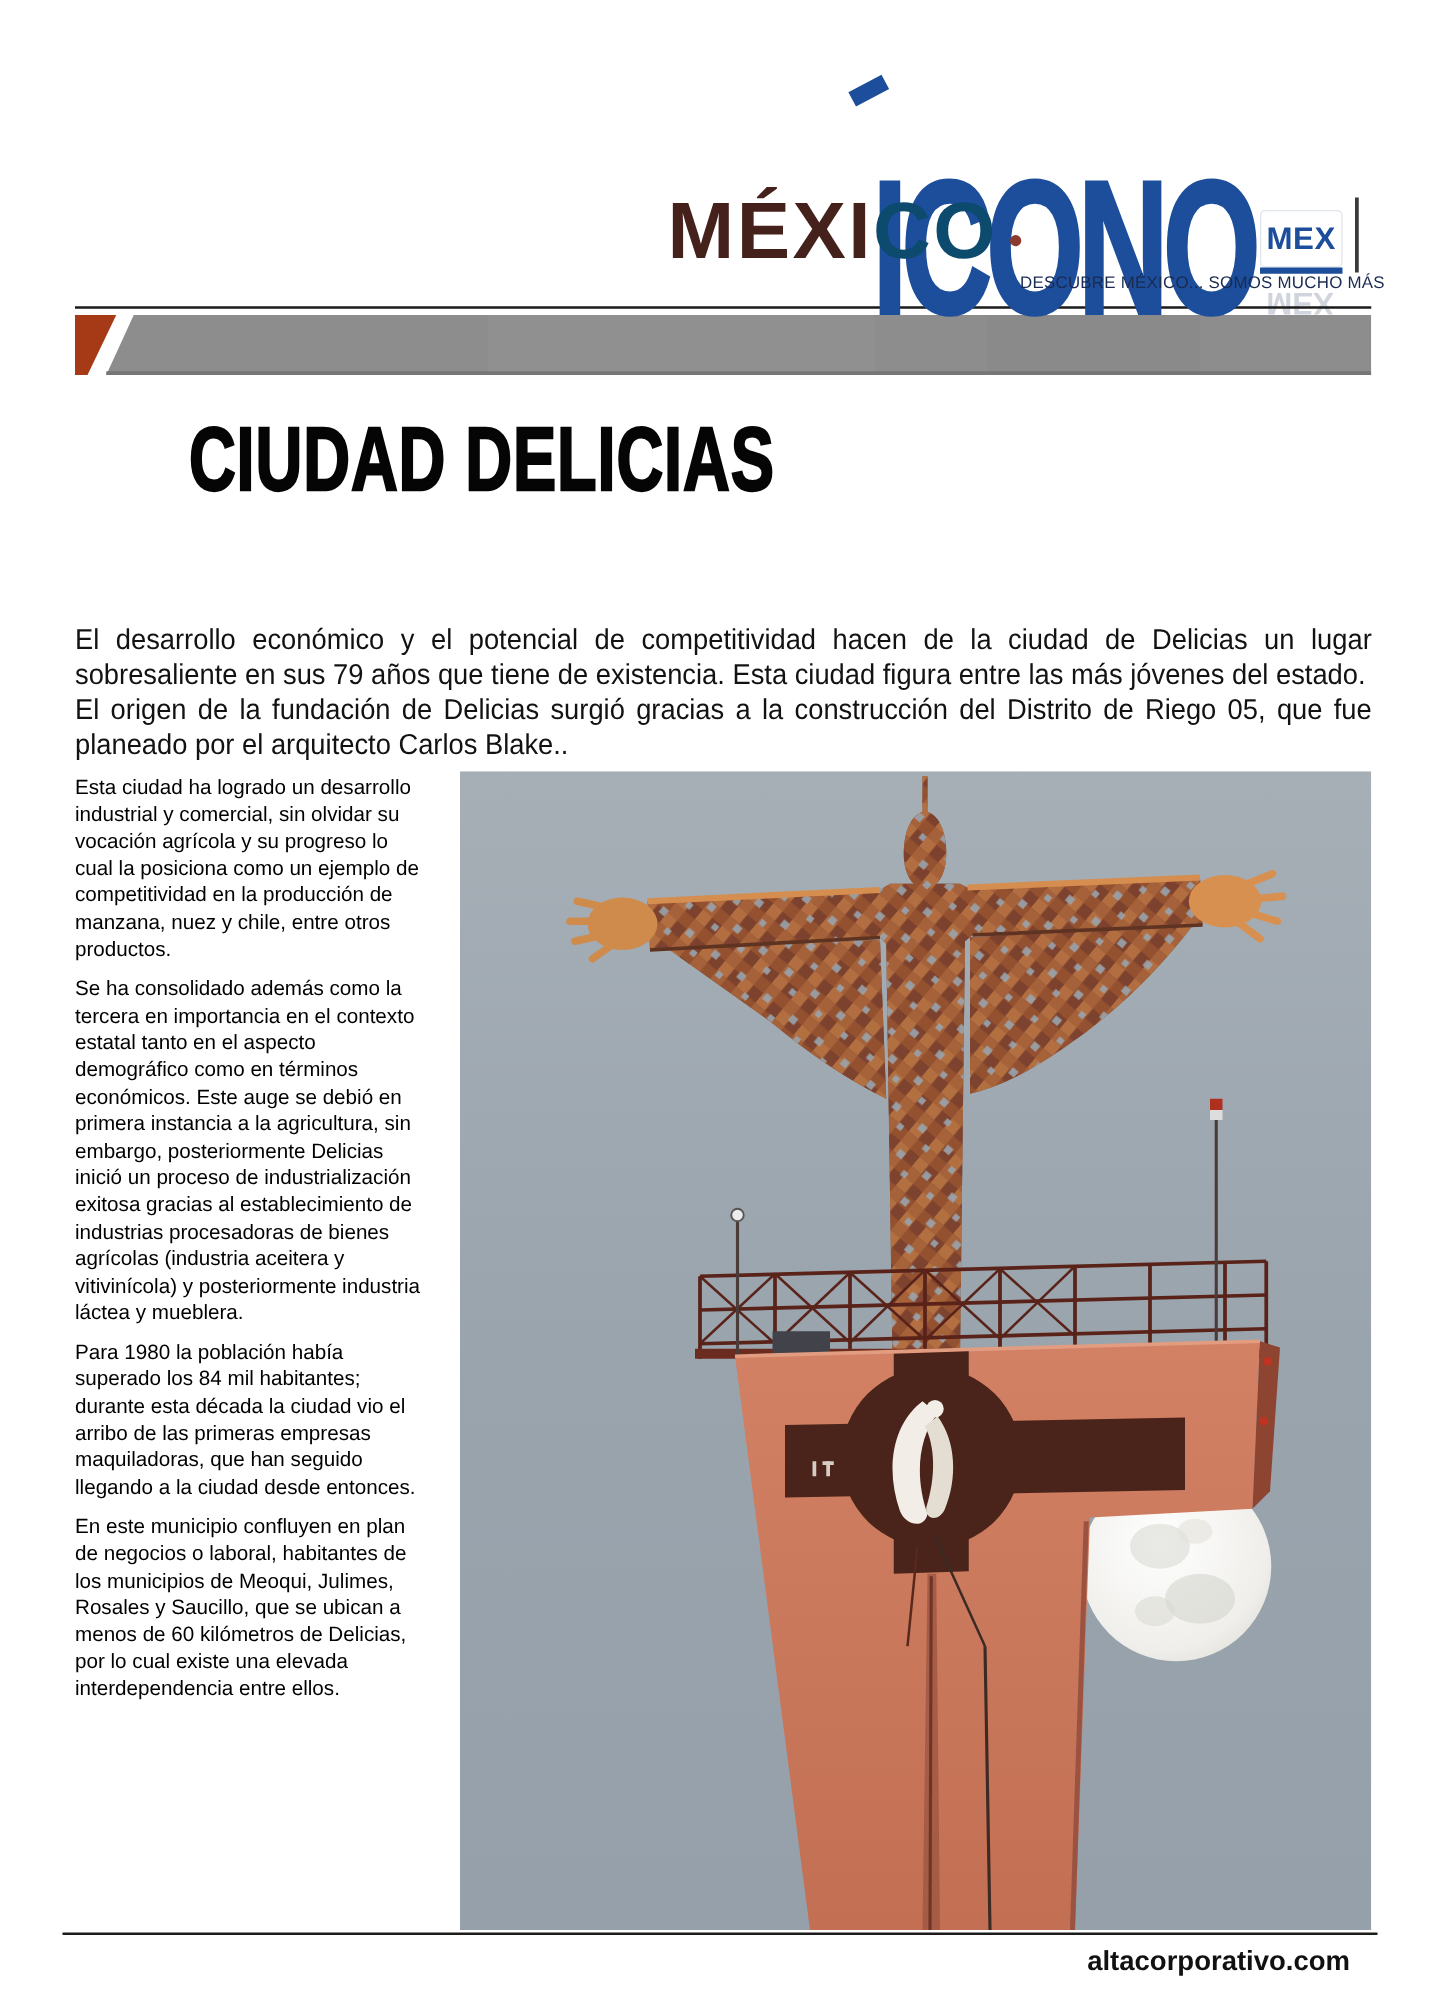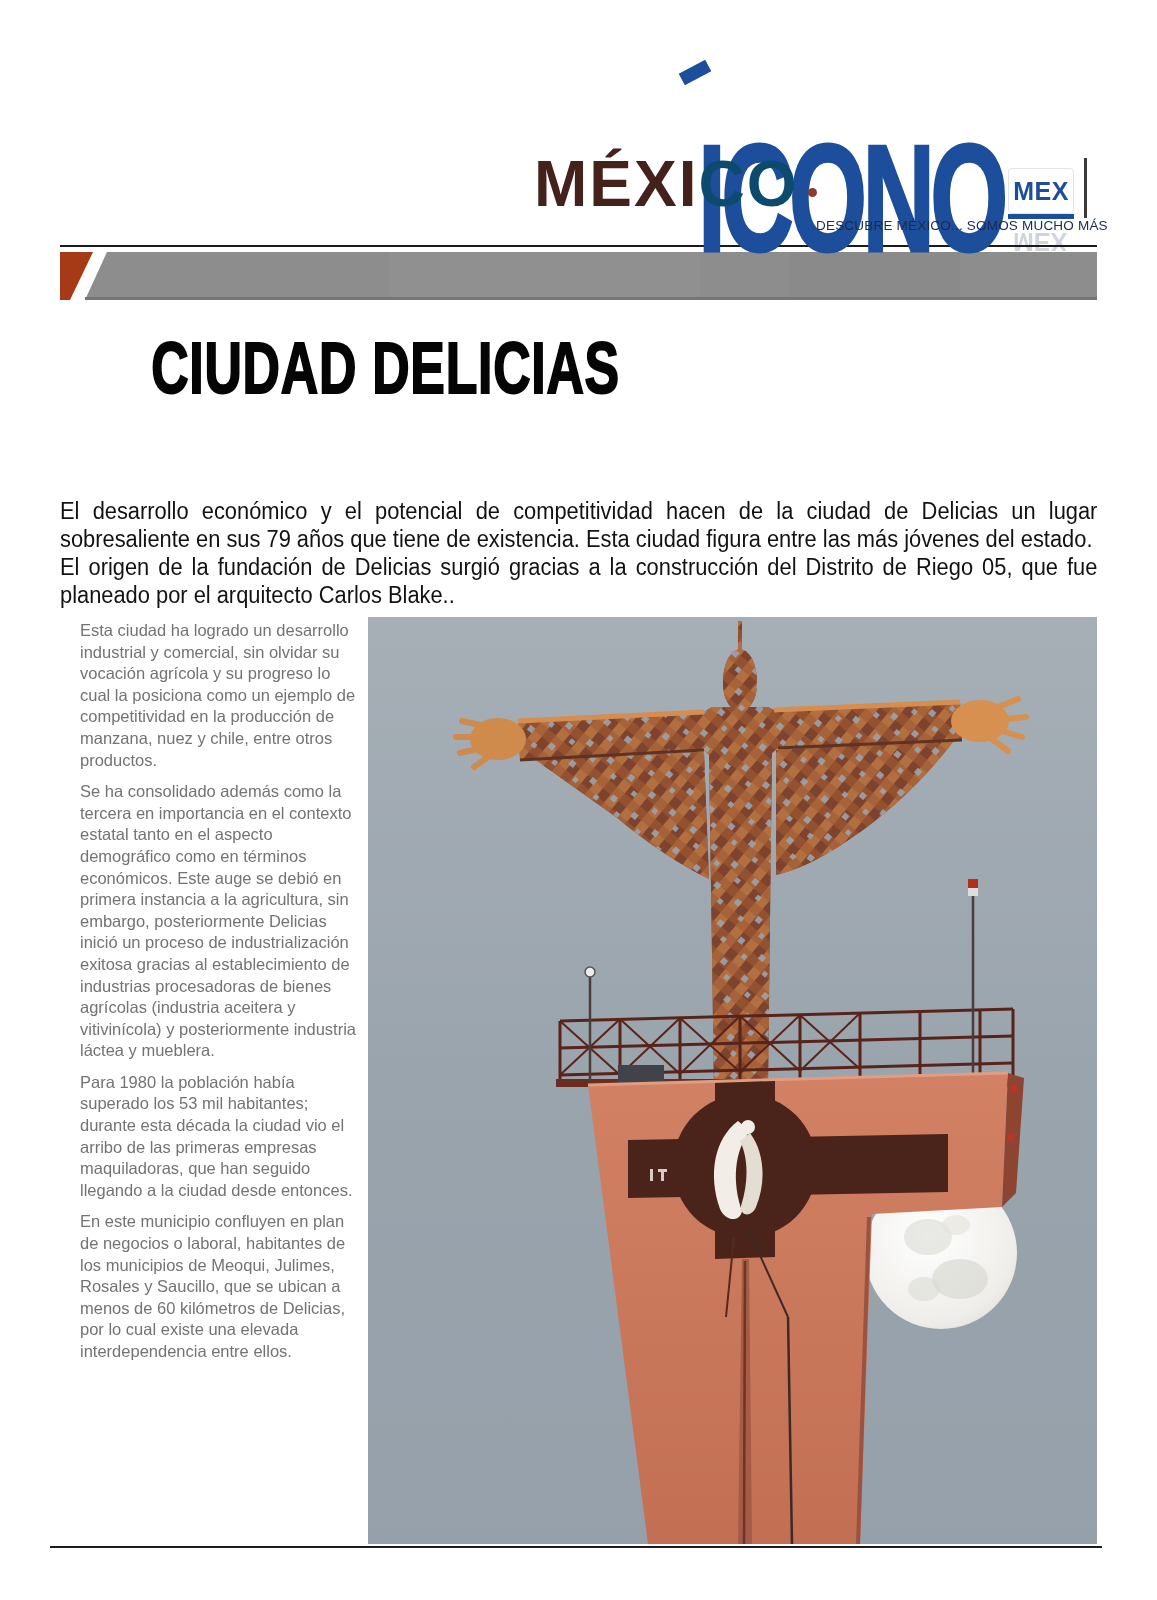--- a/index.html
+++ b/index.html
@@ -42,21 +42,21 @@
   .title-line > span{display:inline-block;transform:scaleX(0.72);transform-origin:center top;
                      -webkit-text-stroke:2px #050505;letter-spacing:1px;}
 
   
   #intro-block{left:60px;top:497px;width:1092px;transform:scaleX(0.95);transform-origin:left top;
                font-size:23px;line-height:28px;color:#121212;text-align:justify;}
   #intro-block p{margin:0;}
 
   
   #article-column{left:60px;top:620px;width:310px;font-size:16.5px;line-height:21.6px;
-                  color:#737373;margin-left:20px;}
+                  color:#000000;}
   #article-column p{margin:0 0 10px 0;white-space:pre-line;}
 
   
   .photo-svg{left:368px;top:617px;}
 
   
   .footer-rule{left:50px;top:1546px;width:1052px;height:2px;background:#1c1c1c;}
   .footer-text{left:60px;top:1556px;width:1020px;text-align:right;font-size:22px;
                font-weight:700;color:#111111;}
 </style>
@@ -115,21 +115,21 @@
 económicos. Este auge se debió en
 primera instancia a la agricultura, sin
 embargo, posteriormente Delicias
 inició un proceso de industrialización
 exitosa gracias al establecimiento de
 industrias procesadoras de bienes
 agrícolas (industria aceitera y
 vitivinícola) y posteriormente industria
 láctea y mueblera.</p>
     <p>Para 1980 la población había
-superado los 53 mil habitantes;
+superado los 84 mil habitantes;
 durante esta década la ciudad vio el
 arribo de las primeras empresas
 maquiladoras, que han seguido
 llegando a la ciudad desde entonces.</p>
     <p>En este municipio confluyen en plan
 de negocios o laboral, habitantes de
 los municipios de Meoqui, Julimes,
 Rosales y Saucillo, que se ubican a
 menos de 60 kilómetros de Delicias,
 por lo cual existe una elevada
@@ -261,14 +261,15 @@
       </g>
       <path d="M374,642 L370,927 L384,927 L381,642 Z" fill="#a05843" opacity="0.85"></path>
       <line x1="377" y1="644" x2="376" y2="927" stroke="#6e3524" stroke-width="2.5"></line>
       <line x1="380" y1="612" x2="420" y2="700" stroke="#3c2a24" stroke-width="2"></line>
       <line x1="420" y1="700" x2="424" y2="927" stroke="#3c2a24" stroke-width="2.5"></line>
       <line x1="366" y1="620" x2="358" y2="700" stroke="#57281c" stroke-width="2"></line>
     </g>
   </svg>
 
   <div class="abs footer-rule"></div>
+  <div class="abs footer-text">altacorporativo.com</div>
 
 </div>
 
 </body></html>

